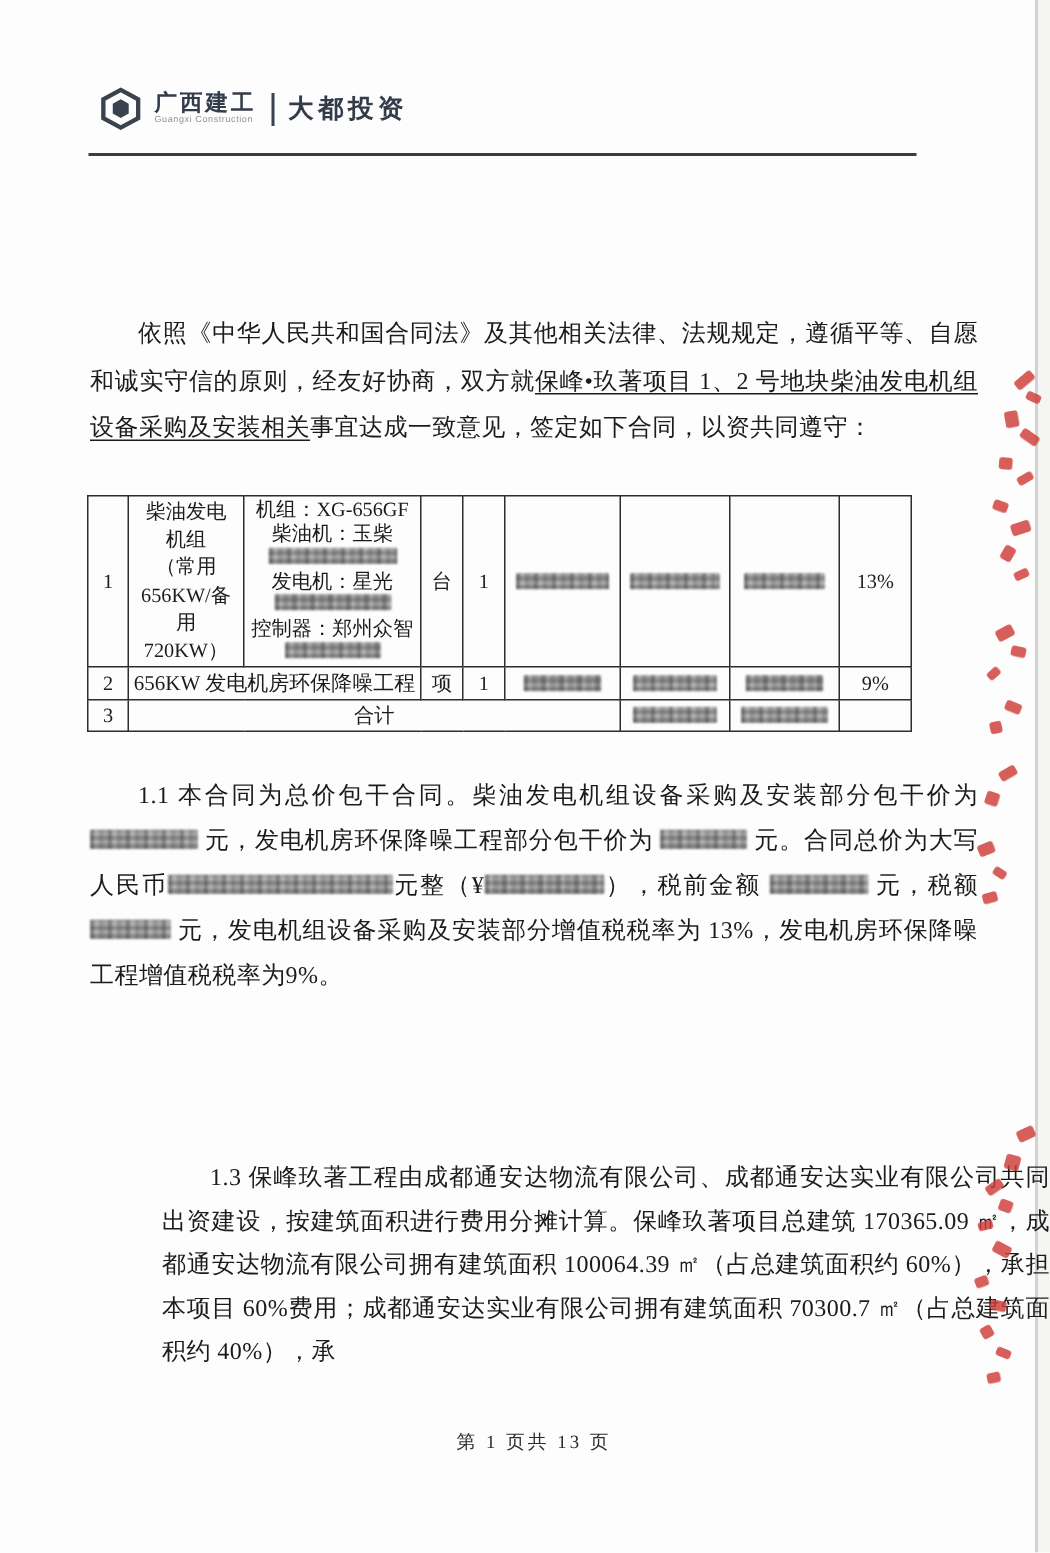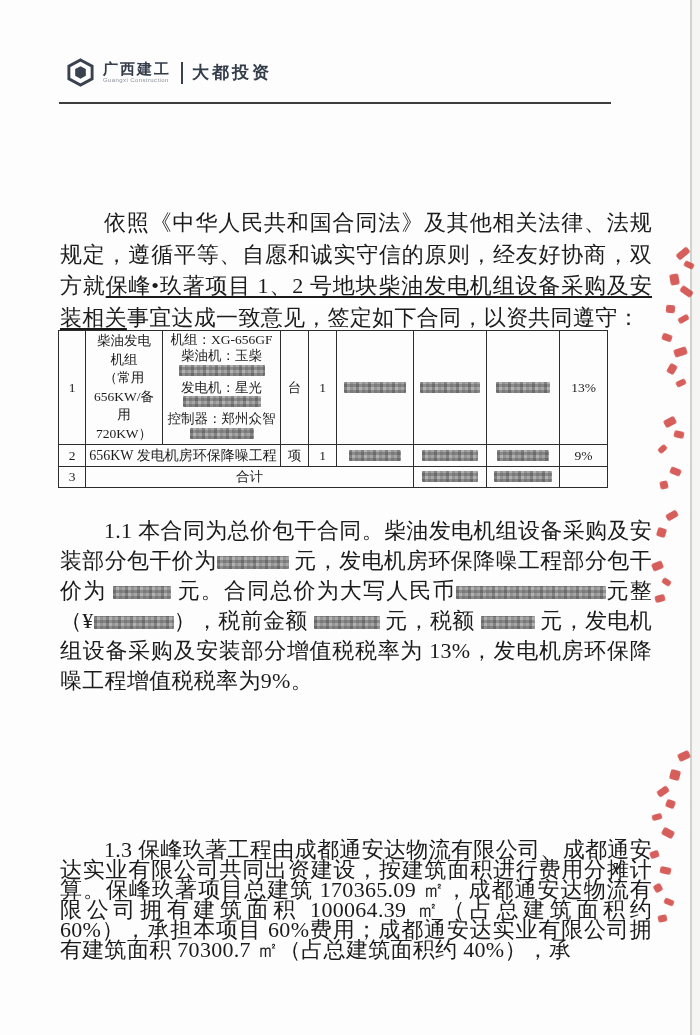--- a/index.html
+++ b/index.html
@@ -17,21 +17,21 @@
   
   .letterhead{position:absolute;left:66px;top:58px;display:flex;align-items:center;}
   .brand-cn-wrap{margin-left:8px;display:flex;flex-direction:column;justify-content:center;}
   .brand-cn{font-family:"Liberation Sans","DejaVu Sans",sans-serif;font-weight:bold;font-size:15px;letter-spacing:2px;color:#333c49;line-height:16px;}
   .brand-en{font-family:"Liberation Sans","DejaVu Sans",sans-serif;font-size:6px;color:#8b929b;letter-spacing:.4px;line-height:7px;}
   .brand-divider{width:2px;height:22px;background:#39424e;margin:0 9px 0 10px;}
   .brand-right{font-family:"Liberation Sans","DejaVu Sans",sans-serif;font-weight:bold;font-size:17px;letter-spacing:3px;color:#333c49;}
   .header-rule{position:absolute;left:59px;top:102px;width:552px;height:2px;background:#3d3d3d;}
 
   
-  .para{position:absolute;left:60px;width:592px;margin:0;font-size:22px;line-height:31px;
+  .para{position:absolute;left:60px;width:592px;margin:0;font-size:16px;line-height:31px;
         text-align:justify;letter-spacing:.3px;}
   .indent{text-indent:2em;}
   .ul{text-decoration:underline;text-underline-offset:3px;}
   .party-line{font-weight:600;}
   .parties{position:absolute;left:60px;top:124px;width:592px;font-size:16px;line-height:32px;}
   .sec-title{position:absolute;left:60px;top:300px;width:592px;margin:0;font-size:16px;line-height:31px;font-weight:600;text-indent:2em;letter-spacing:.3px;}
 
   
   .redact{
     display:inline-block;vertical-align:-1px;height:13px;border-radius:1px;
@@ -136,22 +136,23 @@
       <td>3</td>
       <td colspan="5">合计</td>
       <td class="cell-money"><span class="redact" style="width:56px"></span></td>
       <td class="cell-money"><span class="redact" style="width:58px"></span></td>
       <td></td>
     </tr>
   </tbody>
     </table>
 
   <p class="para indent" style="top:516px;line-height:30px;"><span>1.1 本合同为总价包干合同。柴油发电机组设备采购及安装部分包干价为</span><span class="redact" style="width: 72px;"></span><span> 元，发电机房环保降噪工程部分包干价为 </span><span class="redact" style="width: 58px;"></span><span> 元。合同总价为大写人民币</span><span class="redact" style="width: 150px;"></span><span>元整（¥</span><span class="redact" style="width: 80px;"></span><span>），税前金额 </span><span class="redact" style="width: 66px;"></span><span> 元，税额 </span><span class="redact" style="width: 54px;"></span><span> 元，发电机组设备采购及安装部分增值税税率为 13%，发电机房环保降噪工程增值税税率为9%。</span></p>
-  <p class="para indent" style="top:840px;line-height:20px;"><span>1.3 保峰玖著工程由成都通安达物流有限公司、成都通安达实业有限公司共同出资建设，按建筑面积进行费用分摊计算。保峰玖著项目总建筑 170365.09 ㎡，成都通安达物流有限公司拥有建筑面积 100064.39 ㎡（占总建筑面积约 60%），承担本项目 60%费用；成都通安达实业有限公司拥有建筑面积 70300.7 ㎡（占总建筑面积约 40%），承</span></p>
+  <p class="para indent" style="top:771px;line-height:29px;margin-left:48px;"><span>1.3 保峰玖著工程由成都通安达物流有限公司、成都通安达实业有限公司共同出资建设，按建筑面积进行费用分摊计算。保峰玖著项目总建筑 170365.09 ㎡，成都通安达物流有限公司拥有建筑面积 100064.39 ㎡（占总建筑面积约 60%），承担本项目 60%费用；成都通安达实业有限公司拥有建筑面积 70300.7 ㎡（占总建筑面积约 40%），承</span></p>
 
+  <div class="footer">第 1 页共 13 页</div>
 
   <div class="seal-layer">
       <div class="seal-mark" style="left: 676px; top: 250px; width: 14px; height: 7px; transform: rotate(-40deg); background: rgb(207, 61, 56);"></div>
       <div class="seal-mark" style="left: 684px; top: 262px; width: 10px; height: 6px; transform: rotate(25deg); background: rgb(207, 61, 56);"></div>
       <div class="seal-mark" style="left: 670px; top: 274px; width: 9px; height: 11px; transform: rotate(-10deg); background: rgb(207, 61, 56);"></div>
       <div class="seal-mark" style="left: 680px; top: 288px; width: 13px; height: 7px; transform: rotate(35deg); background: rgb(207, 61, 56);"></div>
       <div class="seal-mark" style="left: 666px; top: 305px; width: 9px; height: 8px; transform: rotate(5deg); background: rgb(207, 61, 56);"></div>
       <div class="seal-mark" style="left: 678px; top: 316px; width: 11px; height: 6px; transform: rotate(-30deg); background: rgb(207, 61, 56);"></div>
       <div class="seal-mark" style="left: 662px; top: 334px; width: 10px; height: 7px; transform: rotate(20deg); background: rgb(207, 61, 56);"></div>
       <div class="seal-mark" style="left: 674px; top: 348px; width: 13px; height: 8px; transform: rotate(-18deg); background: rgb(207, 61, 56);"></div>

